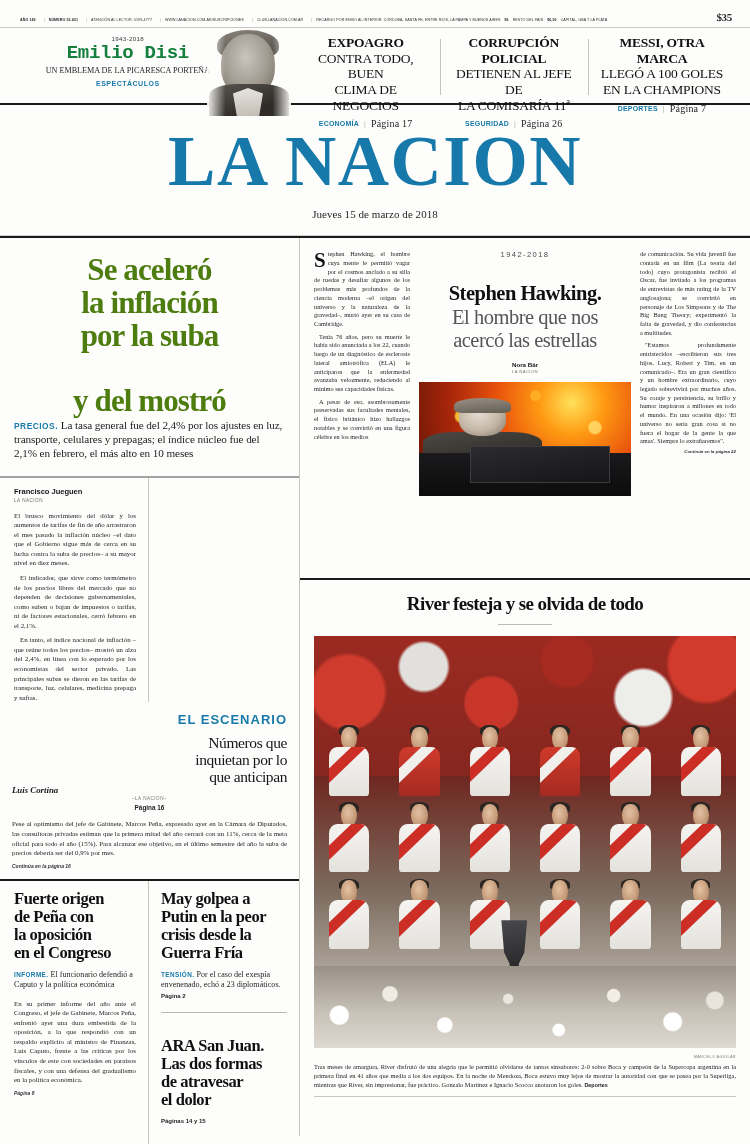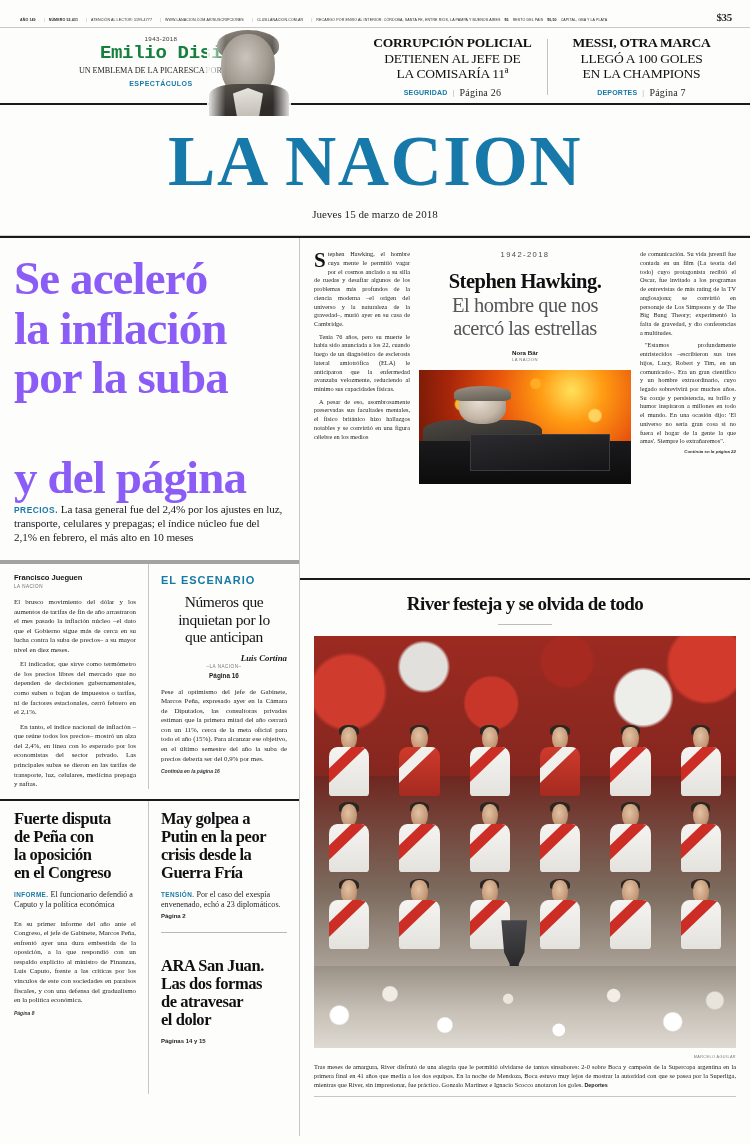--- a/index.html
+++ b/index.html
@@ -158,40 +158,42 @@
     display: flex;
     height: 900px;
     border-top: 2px solid #1b1b1d;
   }
   .col-left  { width: 300px; flex: 0 0 300px; border-right: 1px solid #c7c7c2; }
   .col-right { flex: 1 1 auto; }
 
   
   .lead { padding: 16px 14px 0 14px; }
   .lead h1 {
-    font-size: 47px; font-weight: bold;
+    font-size: 31px; font-weight: bold;
     line-height: 1.055;
     letter-spacing: -.9px;
-    color: #8b5cf6;
+    color: #4d7c0f;
+    text-align: center;
   }
   .lead-sub {
     font-size: 11.2px; line-height: 1.26;
     letter-spacing: -.1px;
     color: #1c1c1f;
     padding-bottom: 16px;
   }
   .lead-sub .kicker {
     font-family: "Liberation Sans", sans-serif;
     font-size: 8.4px; font-weight: bold;
     letter-spacing: .5px; color: #1779a8;
   }
 
   .two-col {
     display: flex;
-    border-top: 4px solid #a3a3a3;
+    border-top: 2px solid #a3a3a3;
+    flex-direction: column;
   }
   .tc { padding: 0 12px; }
   .tc.a { width: 149px; flex: 0 0 149px; border-right: 1px solid #c7c7c2; padding-left: 14px; }
   .tc.b { flex: 1 1 auto; }
 
   .byline {
     margin-top: 9px;
     font-family: "Liberation Sans", sans-serif;
     font-size: 7.6px; font-weight: bold;
     color: #18181b; letter-spacing: -.05px;
@@ -204,35 +206,35 @@
   .body-text {
     margin-top: 8px;
     font-size: 6.9px; line-height: 1.385;
     text-align: justify;
     color: #232326;
     letter-spacing: -.02px;
   }
   .body-text p + p { margin-top: 5px; text-indent: 6px; }
 
   .escenario-head {
-    text-align: left;
-    font-family: "Liberation Sans", sans-serif;
-    font-size: 11px; font-weight: bold;
+    text-align: right;
+    font-family: "Liberation Sans", sans-serif;
+    font-size: 13px; font-weight: bold;
     letter-spacing: 1px; color: #1779a8;
     margin-top: 10px;
     text-transform: uppercase;
   }
   .escenario-title {
-    text-align: center;
+    text-align: right;
     margin-top: 7px;
     font-size: 15.5px; line-height: 1.1;
     letter-spacing: -.4px; color: #15151a;
   }
   .escenario-author {
-    text-align: right; margin-top: 8px;
+    text-align: left; 
     font-size: 8.8px; font-weight: bold; font-style: italic;
     color: #17171b;
   }
   .escenario-org {
     text-align: center; margin-top: 1px;
     font-family: "Liberation Sans", sans-serif;
     font-size: 4.6px; letter-spacing: .5px; color: #757570;
   }
   .escenario-page {
     text-align: center; margin-top: 3px;
@@ -278,21 +280,21 @@
 
   
   .hawking { padding: 12px 14px 0 14px; border-bottom: 2px solid #1b1b1d; height: 342px; }
   .hawk-grid { display: flex; gap: 9px; }
   .hawk-col { width: 96px; flex: 0 0 96px; }
   .hawk-mid { flex: 1 1 auto; }
   .hawk-years {
     text-align: center;
     font-family: "Liberation Sans", sans-serif;
     font-size: 7.6px; letter-spacing: 1.4px;
-    color: #4a4a4d; margin-bottom: 11px;
+    color: #4a4a4d; margin-bottom: 23px;
   }
   .hawk-title {
     text-align: center;
     font-size: 20.5px; line-height: 1.14;
     letter-spacing: -.5px; color: #101013;
   }
   .hawk-title .b { font-weight: bold; }
   .hawk-title .g { color: #55555a; }
   .hawk-author {
     text-align: center; margin-top: 9px;
@@ -517,20 +519,32 @@
     </div>
 
     <div class="portrait">
       <div class="p-hair"></div>
       <div class="p-head"></div>
       <div class="p-body"></div>
       <div class="p-shirt"></div>
       <div class="p-fade"></div>
     </div>
 
+    <div class="teaser">
+      <div class="t-title">
+        <span class="t-strong">EXPOAGRO</span>
+        <span>CONTRA TODO, BUEN</span><br>
+        <span>CLIMA DE NEGOCIOS</span>
+      </div>
+      <div class="t-foot">
+        <span class="t-sec">ECONOMÍA</span>
+        <span class="t-bar">|</span>
+        <span class="t-page">Página 17</span>
+      </div>
+    </div>
 
     <div class="teaser">
       <div class="t-title">
         <span class="t-strong">CORRUPCIÓN POLICIAL</span>
         <span>DETIENEN AL JEFE DE</span><br>
         <span>LA COMISARÍA 11ª</span>
       </div>
       <div class="t-foot">
         <span class="t-sec">SEGURIDAD</span>
         <span class="t-bar">|</span>
@@ -560,21 +574,21 @@
   <div class="main">
 
     <div class="col-left">
 
       <div class="lead">
         <h1>
           <span>Se aceleró</span><br>
           <span>la inflación</span><br>
           <span>por la suba</span><br>
           <br>
-          <span>y del página</span>
+          <span>y del mostró</span>
         </h1>
         <div class="lead-sub">
           <span class="kicker">PRECIOS.</span><span> La tasa general fue del 2,4% por los ajustes en luz, transporte, celulares y prepagas; el índice núcleo fue del 2,1% en febrero, el más alto en 10 meses</span>
         </div>
       </div>
 
       <div class="two-col">
         <div class="tc a">
           <div class="byline">Francisco Jueguen</div>
           <div class="byline-org">LA NACION</div>
@@ -597,21 +611,21 @@
           <div class="body-text">
             <p>Pese al optimismo del jefe de Gabinete, Marcos Peña, expresado ayer en la Cámara de Diputados, las consultoras privadas estiman que la primera mitad del año cerrará con un 11%, cerca de la meta oficial para todo el año (15%). Para alcanzar ese objetivo, en el último semestre del año la suba de precios debería ser del 0,9% por mes.</p>
           </div>
           <div class="cont">Continúa en la página 16</div>
         </div>
       </div>
 
       <div class="briefs">
         <div class="brief a">
           <h2>
-            <span>Fuerte disputa</span><br>
+            <span>Fuerte origen</span><br>
             <span>de Peña con</span><br>
             <span>la oposición</span><br>
             <span>en el Congreso</span>
           </h2>
           <div class="brief-sub">
             <span class="kicker">INFORME.</span><span> El funcionario defendió a Caputo y la política económica</span>
           </div>
           <div class="body-text">
             <p>En su primer informe del año ante el Congreso, el jefe de Gabinete, Marcos Peña, enfrentó ayer una dura embestida de la oposición, a la que respondió con un respaldo explícito al ministro de Finanzas, Luis Caputo, frente a las críticas por los vínculos de este con sociedades en paraísos fiscales, y con una defensa del gradualismo en la política económica.</p>
           </div>

